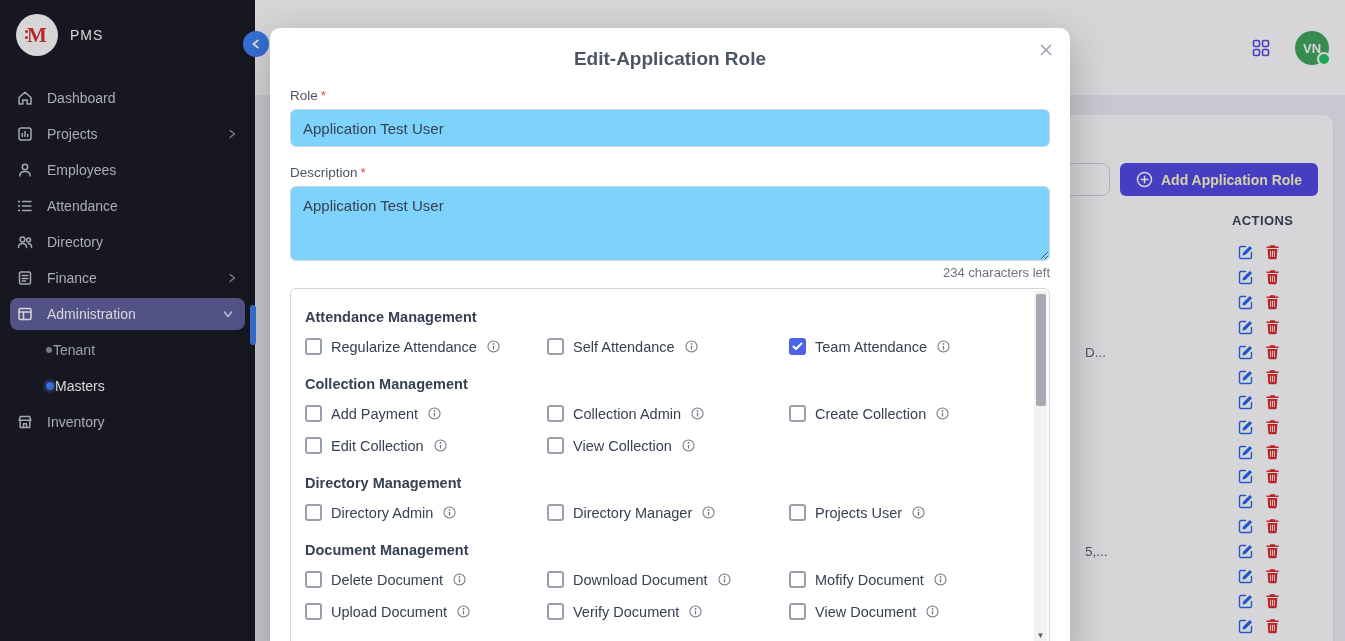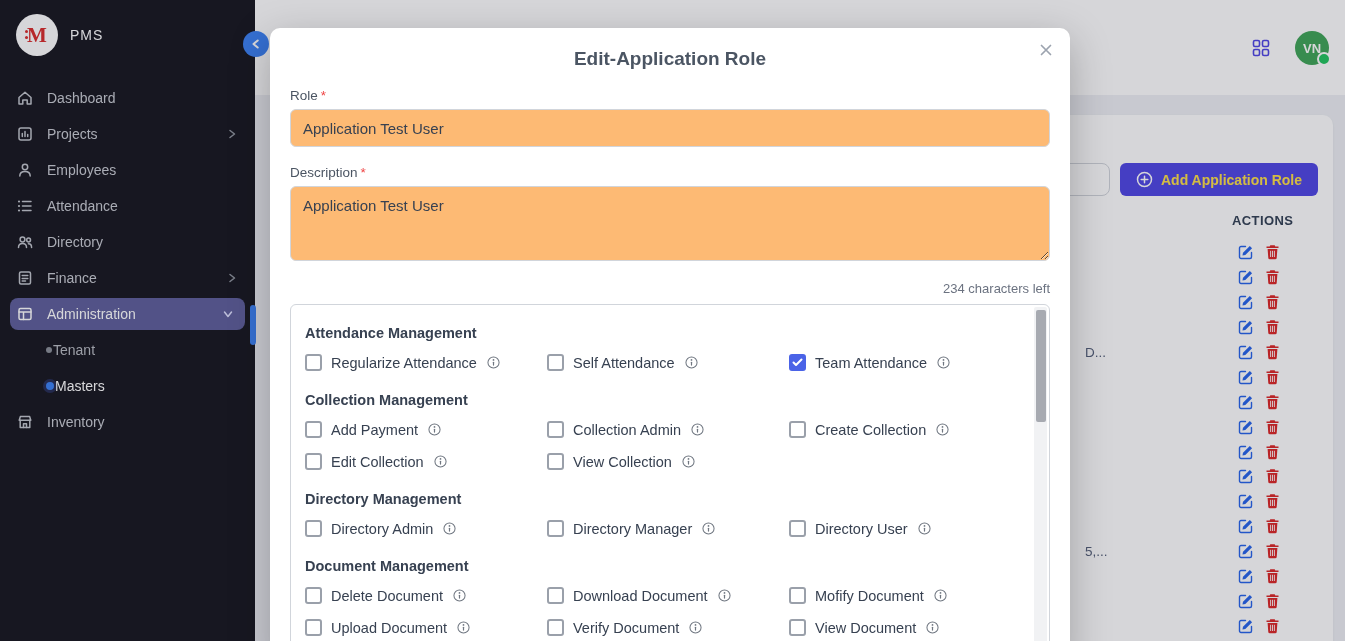--- a/index.html
+++ b/index.html
@@ -75,21 +75,21 @@
     background:#fff; border-radius:10px; box-shadow:0 1px 3px rgba(0,0,0,0.06);
   }
   .search {
     position:absolute; left:730px; top:68px; width:125px; height:33px;
     border:1px solid #d1d5db; border-radius:8px; background:#fff; padding:0 10px;
     font-family:inherit; font-size:14px; color:#374151;
   }
   .add-btn {
     position:absolute; left:865px; top:68px; height:33px; padding:0 16px;
     display:flex; align-items:center; gap:8px; background:var(--accent,#4f46e5);
-    color:#fde047; border:none; border-radius:6px; font-size:14px; font-weight:600;
+    color:#fef9c3; border:none; border-radius:6px; font-size:14px; font-weight:600;
     font-family:inherit; cursor:pointer;
   }
   .add-btn .plus { display:flex; }
   .actions-header {
     position:absolute; left:977px; top:118px; font-size:13px; font-weight:700;
     color:#334155; letter-spacing:0.4px;
   }
   .rows { position:absolute; left:830px; right:12px; top:145px; }
   .row { height:24.9px; display:flex; align-items:center; padding-right:53px; }
   .row .fragment { font-size:13.5px; color:#55607a; }
@@ -102,24 +102,24 @@
     position:absolute; left:270px; top:28px; width:800px; height:640px;
     background:#fff; border-radius:10px; z-index:10; padding:0 20px 20px;
     box-shadow:0 12px 40px rgba(0,0,0,0.25);
   }
   .modal-title { text-align:center; padding-top:20px; font-size:19px; font-weight:700; color:#4b5563; }
   .modal-close { position:absolute; top:14px; right:16px; display:flex; color:#9ca3af; cursor:pointer; }
   .field-label { margin:18px 0 6px; font-size:13.5px; color:#4b5563; }
   .req { color:#ef4444; margin-left:3px; }
   .text-input {
     width:100%; height:38px; border:1px solid #d1d5db; border-radius:6px;
-    padding:0 12px; font-size:15px; color:#374151; font-family:inherit; background:#fdba74;
+    padding:0 12px; font-size:15px; color:#374151; font-family:inherit; background:#7dd3fc;
   }
   .textarea { height:75px; padding:9px 12px; resize:vertical; line-height:1.35; }
-  .chars-left { text-align:right; font-size:13px; color:#6b7280; margin-top:16px; }
+  .chars-left { text-align:right; font-size:13px; color:#6b7280; margin-top:0; }
   .perm-box {
     margin-top:8px; border:1px solid #d1d5db; border-radius:6px;
     height:360px; position:relative; overflow:hidden;
   }
   .perm-scroll { position:absolute; left:0; top:0; right:18px; bottom:0; padding:12px 0 0 14px; overflow:hidden; }
   .perm-title { margin:10px 0 13px; font-size:14.5px; font-weight:700; color:#374151; }
   .perm-section:first-child .perm-title { margin-top:8px; }
   .perm-grid { display:grid; grid-template-columns:repeat(3,1fr); row-gap:15px; margin-bottom:21px; }
   .perm-item { display:flex; align-items:center; gap:9px; font-size:14.5px; color:#374151; cursor:pointer; }
   .cb {
@@ -710,21 +710,21 @@
               <span class="info">
                 <svg width="13" height="13" viewBox="0 0 14 14">
                   <circle cx="7" cy="7" r="6" fill="none" stroke="#6f7680" stroke-width="1.1"></circle>
                   <circle cx="7" cy="4.2" r="0.95" fill="#6f7680"></circle>
                   <rect x="6.35" y="6.1" width="1.3" height="4.3" rx="0.65" fill="#6f7680"></rect>
                 </svg>
               </span>
             </label>
             <label class="perm-item">
               <span class="cb"></span>
-              <span>Directory User</span>
+              <span>Projects User</span>
               <span class="info">
                 <svg width="13" height="13" viewBox="0 0 14 14">
                   <circle cx="7" cy="7" r="6" fill="none" stroke="#6f7680" stroke-width="1.1"></circle>
                   <circle cx="7" cy="4.2" r="0.95" fill="#6f7680"></circle>
                   <rect x="6.35" y="6.1" width="1.3" height="4.3" rx="0.65" fill="#6f7680"></rect>
                 </svg>
               </span>
             </label>
           </div>
         </div>

